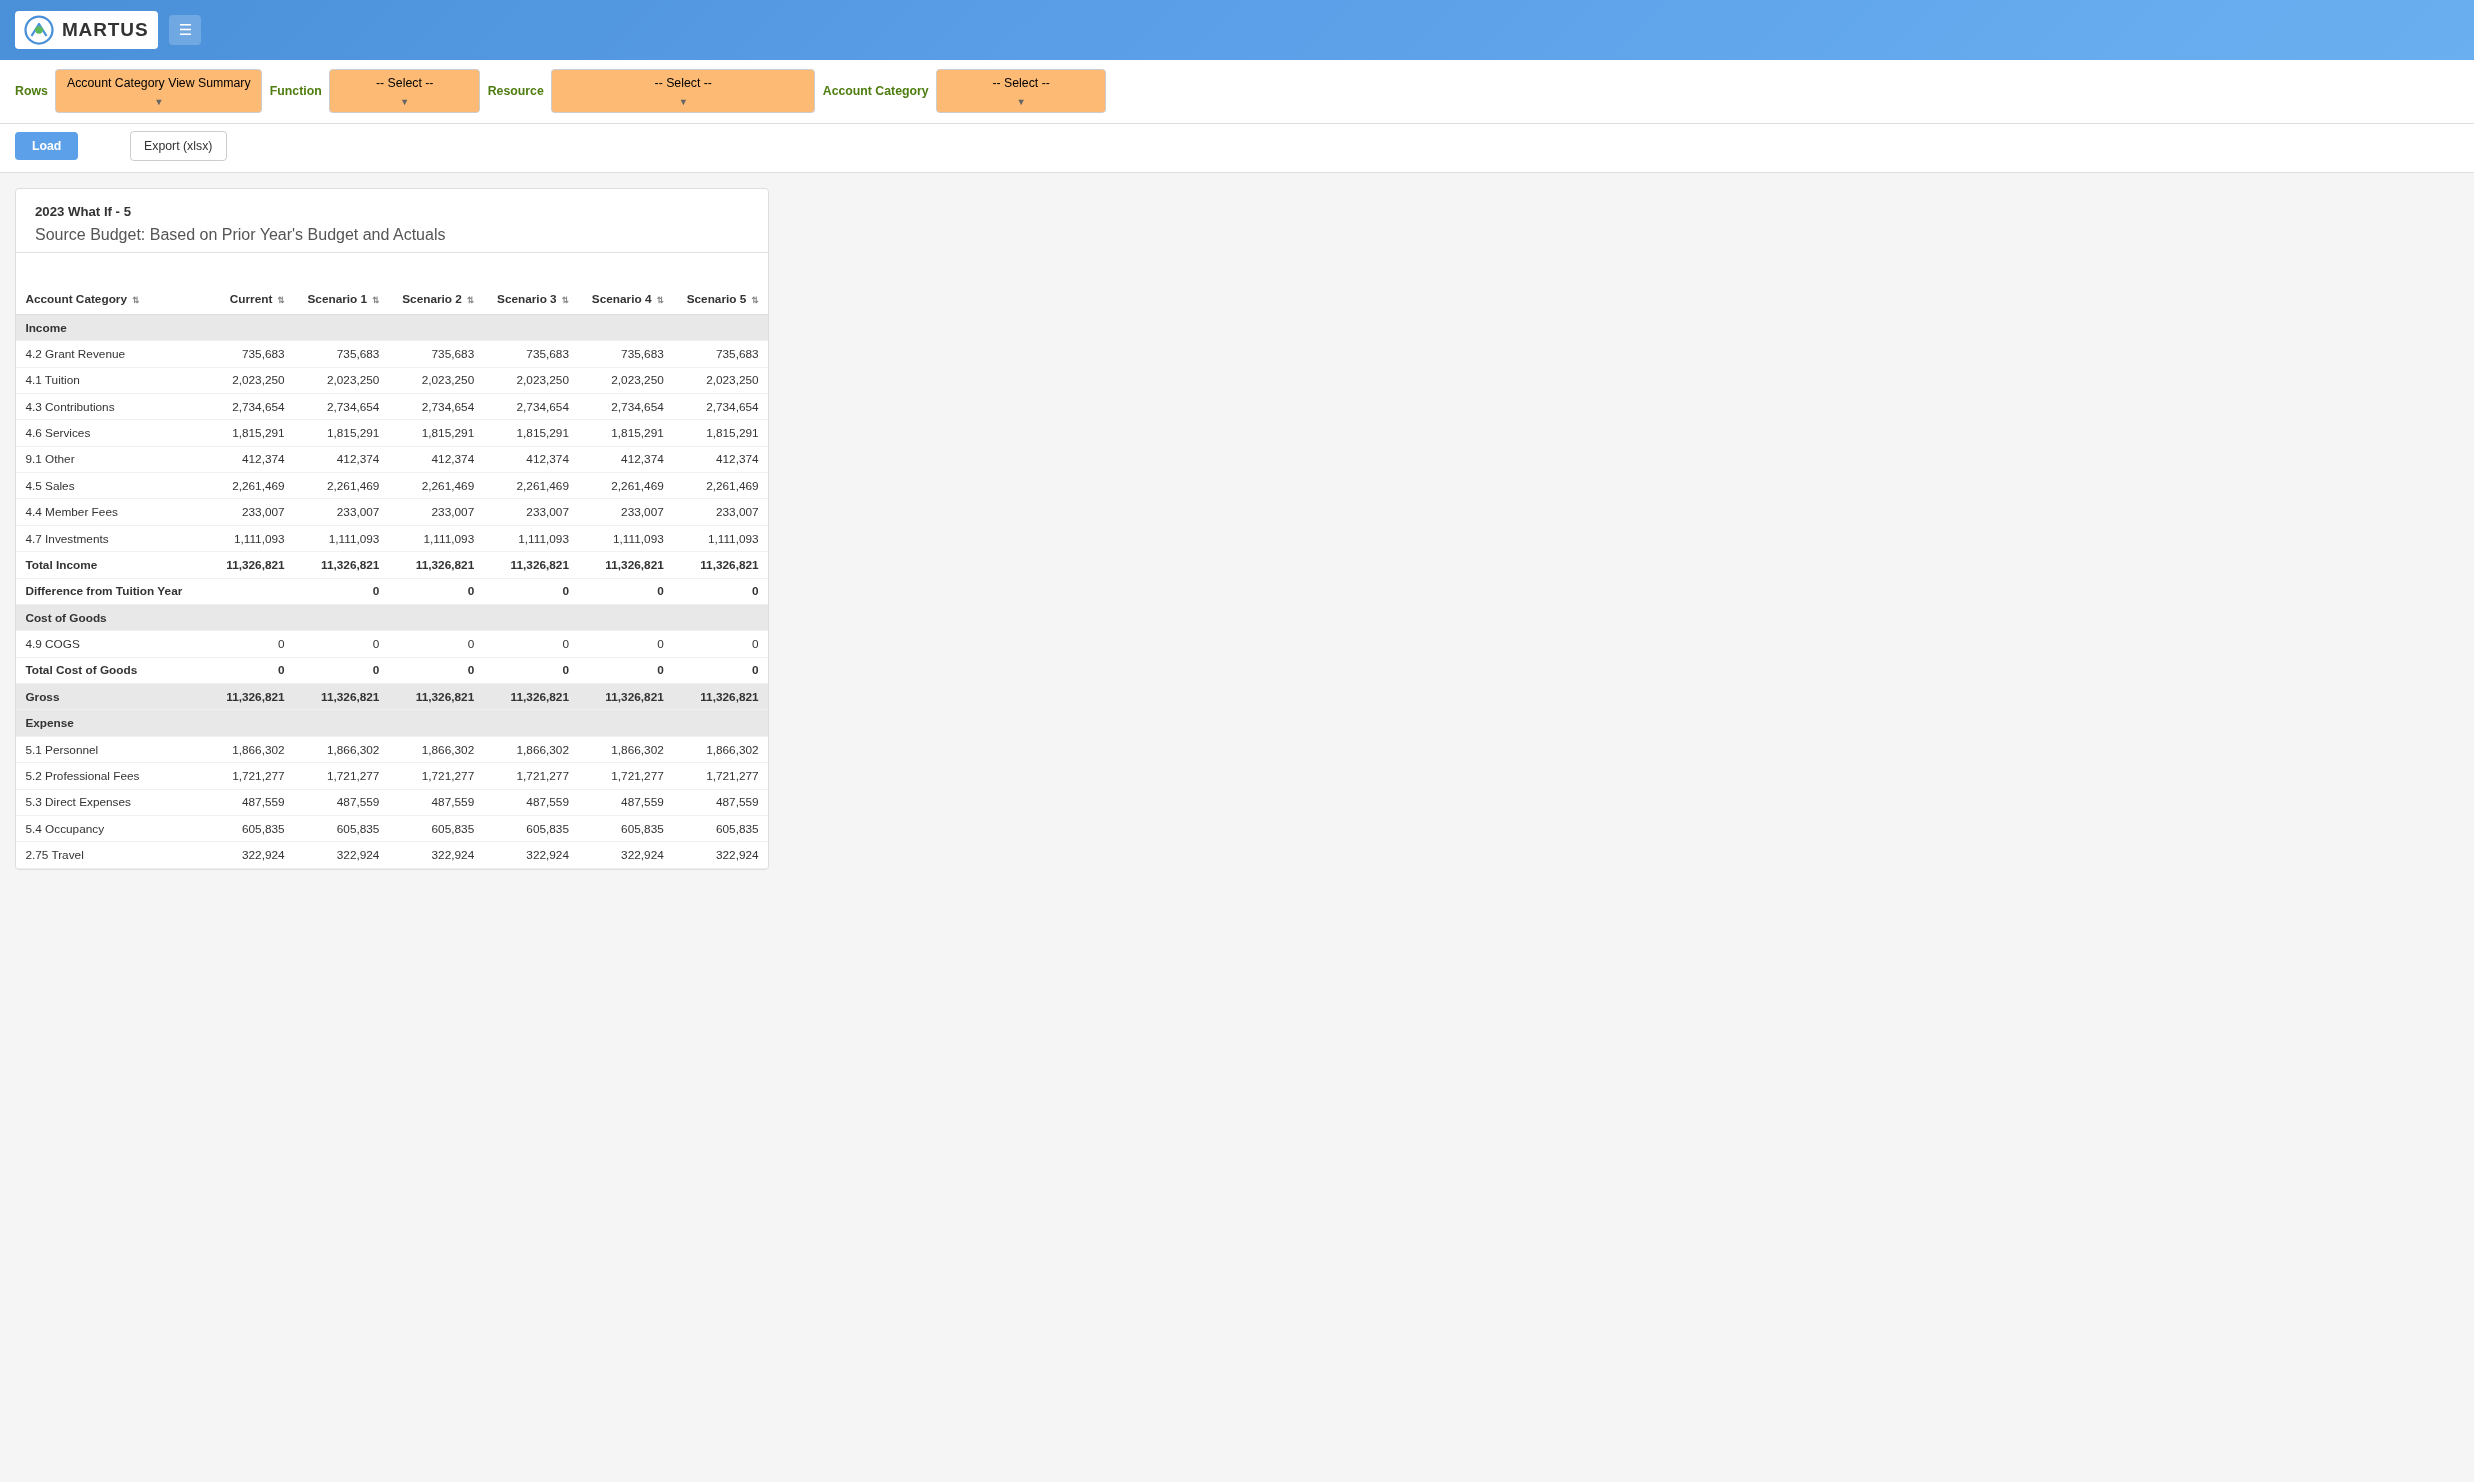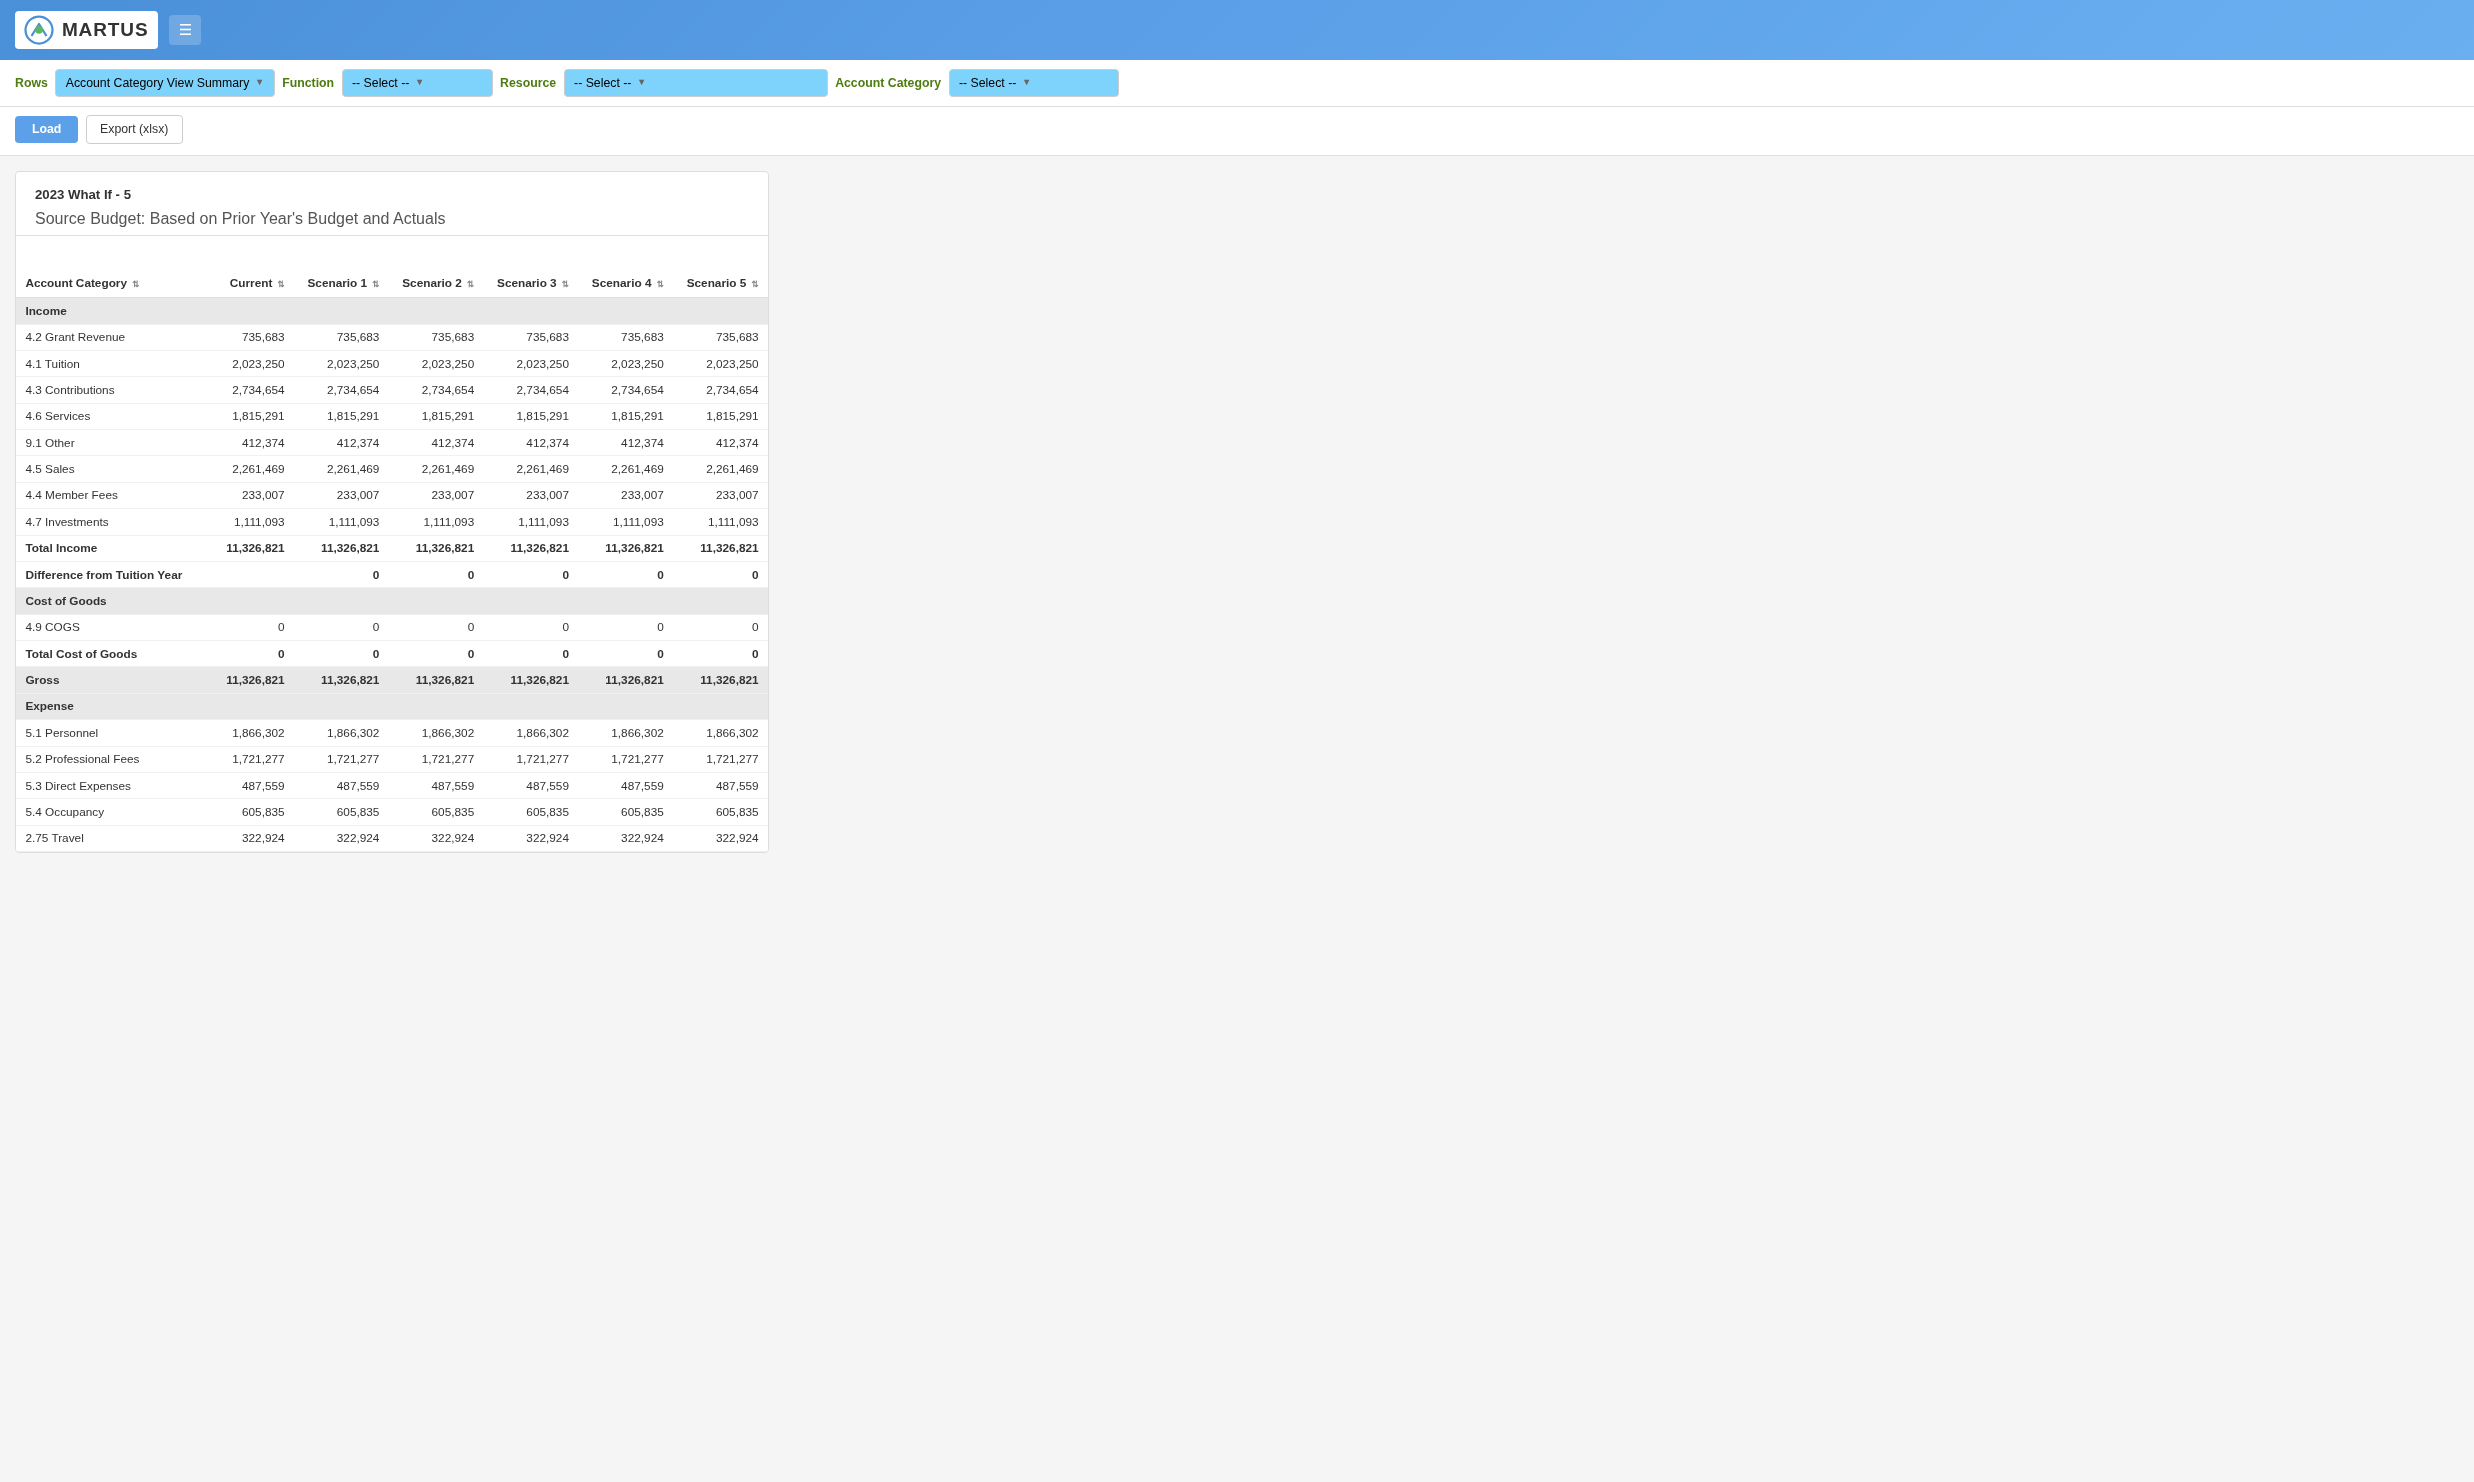--- a/index.html
+++ b/index.html
@@ -56,26 +56,27 @@
       font-size: 12.3px;
       font-weight: bold;
       color: #4d7c0f;
       white-space: nowrap;
     }
     .toolbar-select {
       border: 0.9px solid #ccc;
       border-radius: 3.8px;
       padding: 5.7px 9.4px;
       font-size: 12.3px;
-      background: #7dd3fc;
+      background: #fdba74;
       cursor: pointer;
       display: flex;
-      align-items: flex-start;
+      align-items: center;
       gap: 5.7px;
       white-space: nowrap;
+      flex-direction: column;
     }
     .toolbar-select .chevron {
       color: #666;
       font-size: 9.4px;
     }
     .rows-select {
       min-width: 207px;
     }
     .function-select {
       min-width: 151px;
@@ -107,20 +108,21 @@
       cursor: pointer;
     }
     .btn-export {
       background: white;
       color: #333;
       border: 0.9px solid #ccc;
       border-radius: 3.8px;
       padding: 6.6px 13.2px;
       font-size: 12.3px;
       cursor: pointer;
+      margin-left: 44px;
     }
 
     
     .main-content {
       padding: 15px;
     }
 
     .report-container {
       background: white;
       border: 0.9px solid #ddd;

